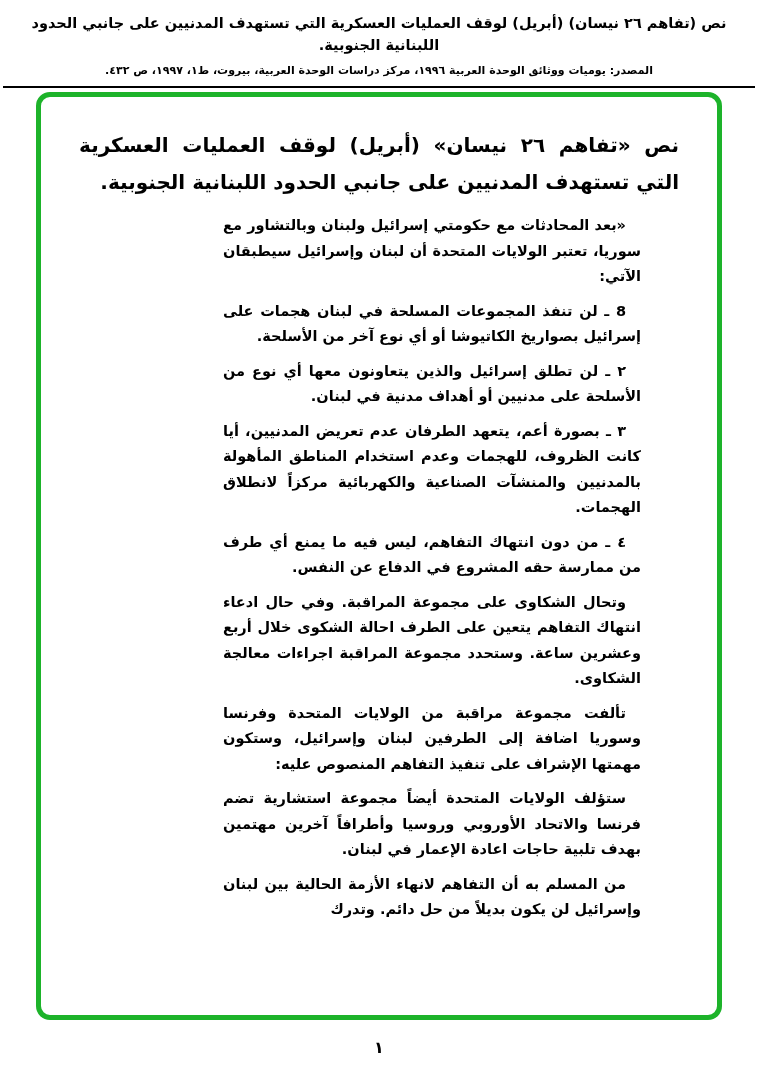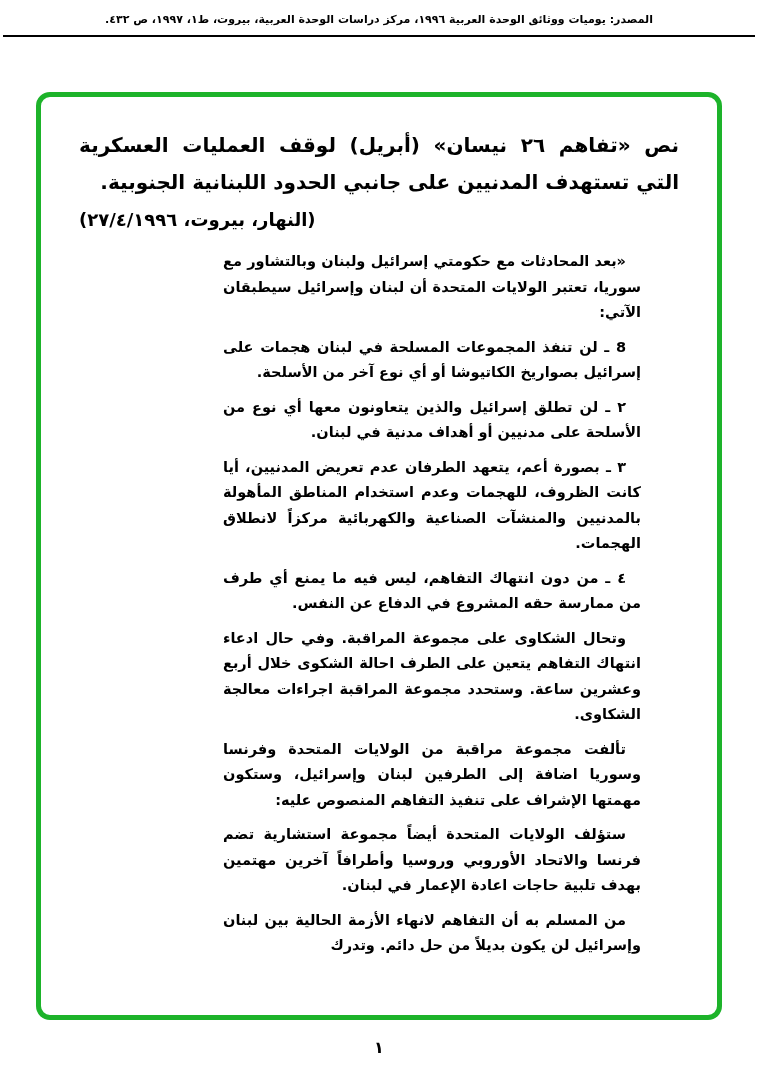--- a/index.html
+++ b/index.html
@@ -7,21 +7,21 @@
   body {
     width:758px; height:1078px;
     background:#ffffff;
     font-family:"DejaVu Sans", sans-serif;
     color:#000000;
     overflow:hidden;
     position:relative;
   }
   .caption { direction:rtl; text-align:center; padding:13px 10px 0; }
   .caption-line1 { font-size:14.5px; font-weight:bold; line-height:1.5; }
-  .caption-line2 { font-size:11px; font-weight:bold; }
+  .caption-line2 { font-size:11px; font-weight:bold; margin-top:7px; }
   .divider { height:0; border-top:2px solid #000; margin:9px 3px 0; }
   .frame {
     position:absolute; left:36px; top:92px;
     width:686px; height:928px;
     border:5px solid #1db32a;
     border-radius:14px;
     background:#ffffff;
     overflow:hidden;
   }
   .doc { direction:rtl; padding:30px 38px 0; }
@@ -43,29 +43,29 @@
   .doc-body p { margin-bottom:9px; text-indent:15px;font-weight:bold; }
   .page-number {
     position:absolute; top:1038px; left:0; width:758px;
     text-align:center; font-size:16px; font-weight:bold;
   }
 </style>
 </head>
 <body>
 
 <header class="caption">
+  <div class="caption-line1">نص (تفاهم ٢٦ نيسان) (أبريل) لوقف العمليات العسكرية التي تستهدف المدنيين على جانبي الحدود اللبنانية الجنوبية.</div>
   <div class="caption-line2">المصدر: يوميات ووثائق الوحدة العربية ١٩٩٦، مركز دراسات الوحدة العربية، بيروت، ط١، ١٩٩٧، ص ٤٣٢.</div>
 </header>
 
 <div class="divider"></div>
 
 <div class="frame">
   <div class="doc">
     <h1 class="doc-title">نص «تفاهم ٢٦ نيسان» (أبريل) لوقف العمليات العسكرية التي تستهدف المدنيين على جانبي الحدود اللبنانية الجنوبية.</h1>
-    <div class="doc-date">(النهار، بيروت، ٢٧/٤/١٩٩٦)</div>
     <div class="doc-body">
       <p>«بعد المحادثات مع حكومتي إسرائيل ولبنان وبالتشاور مع سوريا، تعتبر الولايات المتحدة أن لبنان وإسرائيل سيطبقان الآتي:</p>
       <p>8 ـ لن تنفذ المجموعات المسلحة في لبنان هجمات على إسرائيل بصواريخ الكاتيوشا أو أي نوع آخر من الأسلحة.</p>
       <p>٢ ـ لن تطلق إسرائيل والذين يتعاونون معها أي نوع من الأسلحة على مدنيين أو أهداف مدنية في لبنان.</p>
       <p>٣ ـ بصورة أعم، يتعهد الطرفان عدم تعريض المدنيين، أيا كانت الظروف، للهجمات وعدم استخدام المناطق المأهولة بالمدنيين والمنشآت الصناعية والكهربائية مركزاً لانطلاق الهجمات.</p>
       <p>٤ ـ من دون انتهاك التفاهم، ليس فيه ما يمنع أي طرف من ممارسة حقه المشروع في الدفاع عن النفس.</p>
       <p>وتحال الشكاوى على مجموعة المراقبة. وفي حال ادعاء انتهاك التفاهم يتعين على الطرف احالة الشكوى خلال أربع وعشرين ساعة. وستحدد مجموعة المراقبة اجراءات معالجة الشكاوى.</p>
       <p>تألفت مجموعة مراقبة من الولايات المتحدة وفرنسا وسوريا اضافة إلى الطرفين لبنان وإسرائيل، وستكون مهمتها الإشراف على تنفيذ التفاهم المنصوص عليه:</p>
       <p>ستؤلف الولايات المتحدة أيضاً مجموعة استشارية تضم فرنسا والاتحاد الأوروبي وروسيا وأطرافاً آخرين مهتمين بهدف تلبية حاجات اعادة الإعمار في لبنان.</p>
       <p>من المسلم به أن التفاهم لانهاء الأزمة الحالية بين لبنان وإسرائيل لن يكون بديلاً من حل دائم. وتدرك</p>

